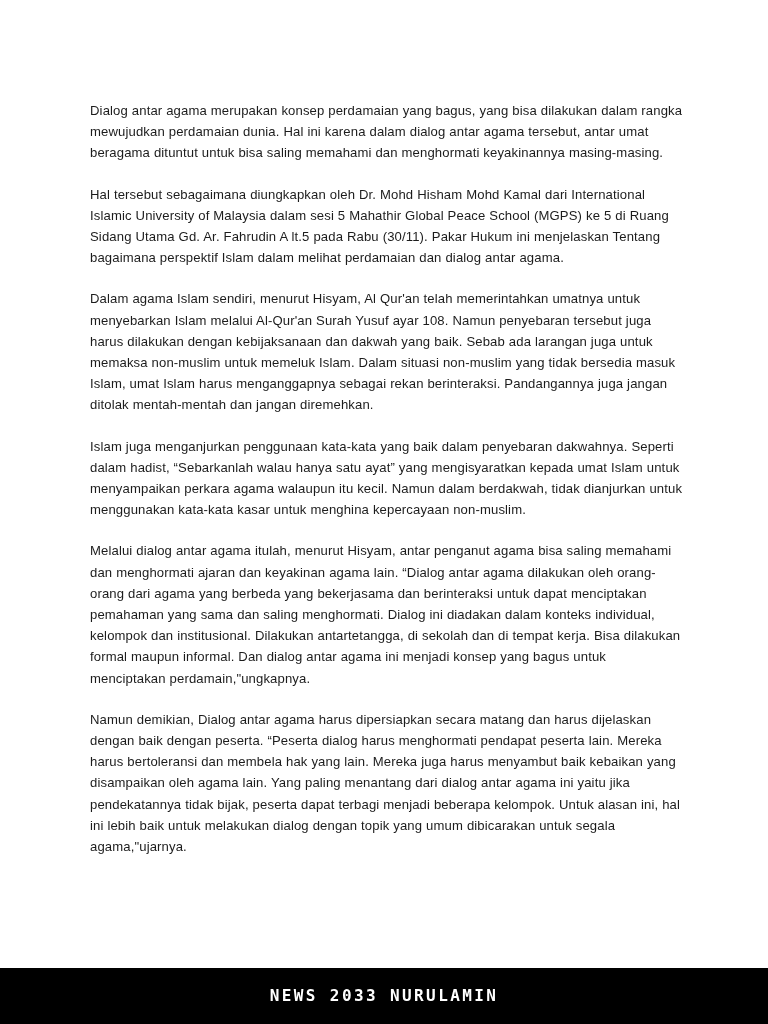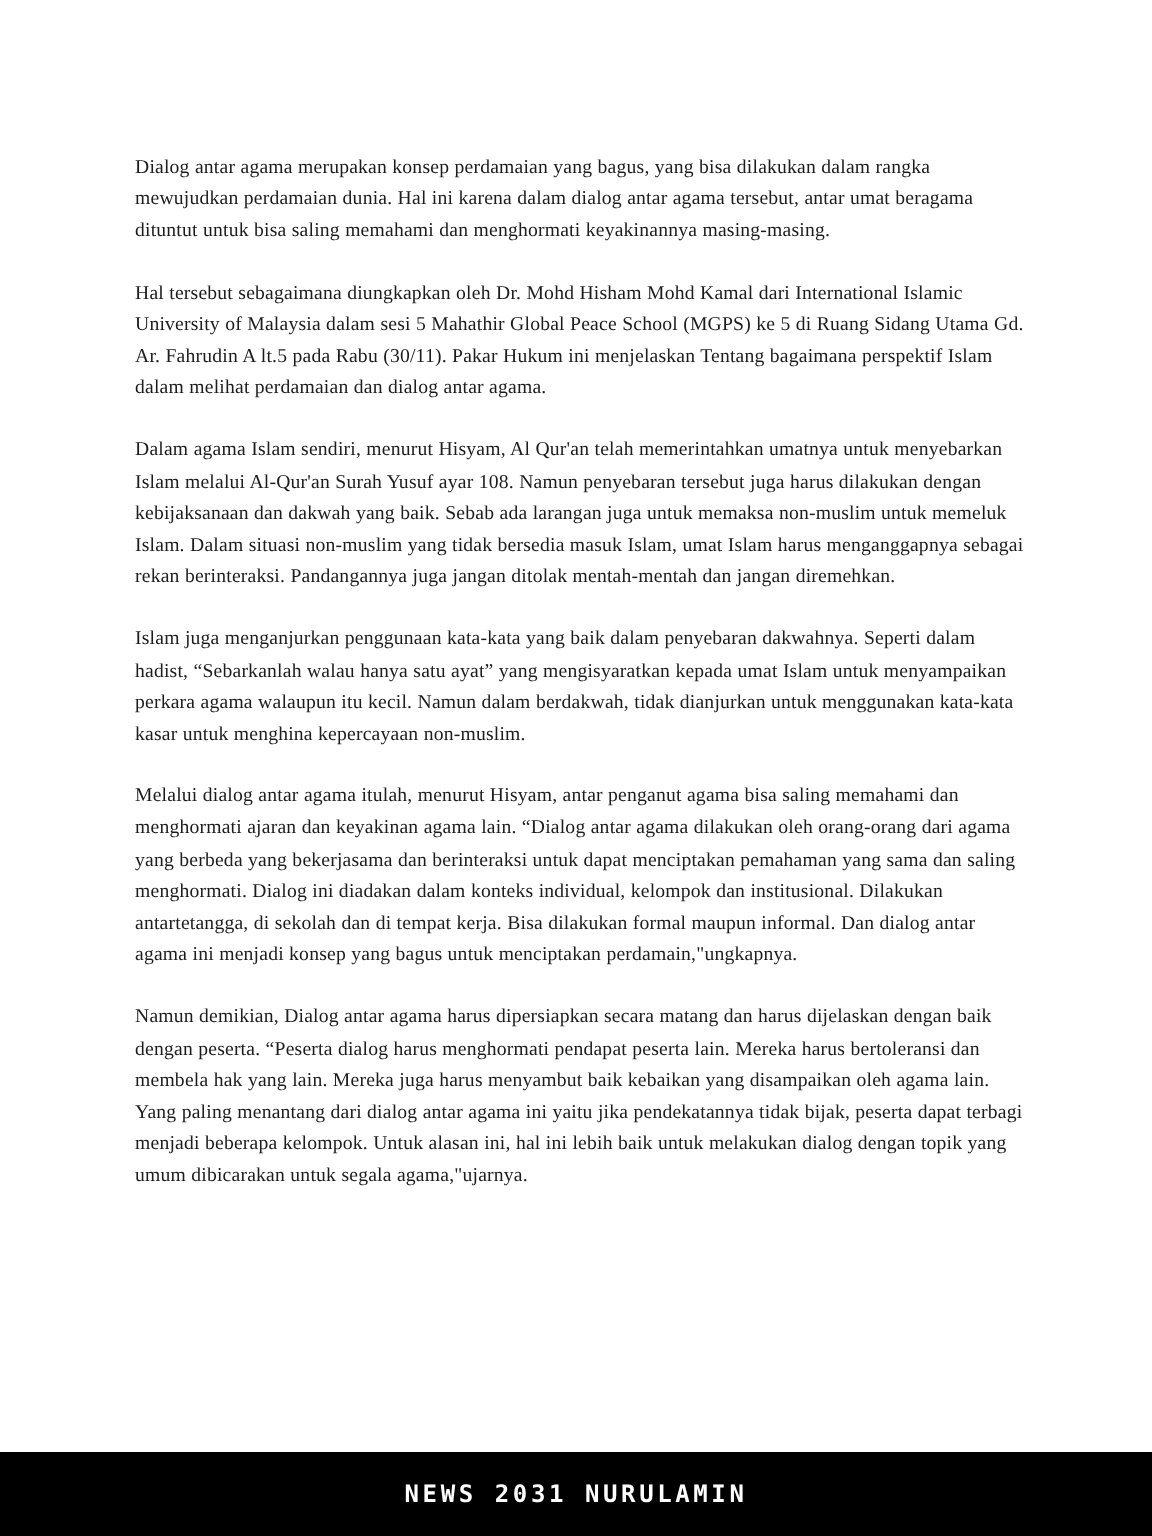--- a/index.html
+++ b/index.html
@@ -26,21 +26,21 @@
   }
 
   #article-body {
     position: absolute;
     left: 90px;
     top: 100px;
     width: 594px;
   }
 
   .article-paragraph {
-    font-family: Liberation Serif, serif;
+    font-family: Liberation Sans, sans-serif;
     font-size: 13.1px;
     line-height: 21.2px;
     color: #1c1c1c;
     margin: 0 0 20px 0;
     text-align: left;
     letter-spacing: 0.01em;
     word-spacing: 0.01em;
     -webkit-font-smoothing: antialiased;
   }
 
@@ -78,16 +78,16 @@
   <div id="article-body">
     <p class="article-paragraph">Dialog antar agama merupakan konsep perdamaian yang bagus, yang bisa dilakukan dalam rangka mewujudkan perdamaian dunia. Hal ini karena dalam dialog antar agama tersebut, antar umat beragama dituntut untuk bisa saling memahami dan menghormati keyakinannya masing-masing.</p>
     <p class="article-paragraph">Hal tersebut sebagaimana diungkapkan oleh Dr. Mohd Hisham Mohd Kamal dari International Islamic University of Malaysia dalam sesi 5 Mahathir Global Peace School (MGPS) ke 5 di Ruang Sidang Utama Gd. Ar. Fahrudin A lt.5 pada Rabu (30/11). Pakar Hukum ini menjelaskan Tentang bagaimana perspektif Islam dalam melihat perdamaian dan dialog antar agama.</p>
     <p class="article-paragraph">Dalam agama Islam sendiri, menurut Hisyam, Al Qur'an telah memerintahkan umatnya untuk menyebarkan Islam melalui Al-Qur'an Surah Yusuf ayar 108. Namun penyebaran tersebut juga harus dilakukan dengan kebijaksanaan dan dakwah yang baik. Sebab ada larangan juga untuk memaksa non-muslim untuk memeluk Islam. Dalam situasi non-muslim yang tidak bersedia masuk Islam, umat Islam harus menganggapnya sebagai rekan berinteraksi. Pandangannya juga jangan ditolak mentah-mentah dan jangan diremehkan.</p>
     <p class="article-paragraph">Islam juga menganjurkan penggunaan kata-kata yang baik dalam penyebaran dakwahnya. Seperti dalam hadist, “Sebarkanlah walau hanya satu ayat” yang mengisyaratkan kepada umat Islam untuk menyampaikan perkara agama walaupun itu kecil. Namun dalam berdakwah, tidak dianjurkan untuk menggunakan kata-kata kasar untuk menghina kepercayaan non-muslim.</p>
     <p class="article-paragraph">Melalui dialog antar agama itulah, menurut Hisyam, antar penganut agama bisa saling memahami dan menghormati ajaran dan keyakinan agama lain. “Dialog antar agama dilakukan oleh orang-orang dari agama yang berbeda yang bekerjasama dan berinteraksi untuk dapat menciptakan pemahaman yang sama dan saling menghormati. Dialog ini diadakan dalam konteks individual, kelompok dan institusional. Dilakukan antartetangga, di sekolah dan di tempat kerja. Bisa dilakukan formal maupun informal. Dan dialog antar agama ini menjadi konsep yang bagus untuk menciptakan perdamain,"ungkapnya.</p>
     <p class="article-paragraph">Namun demikian, Dialog antar agama harus dipersiapkan secara matang dan harus dijelaskan dengan baik dengan peserta. “Peserta dialog harus menghormati pendapat peserta lain. Mereka harus bertoleransi dan membela hak yang lain. Mereka juga harus menyambut baik kebaikan yang disampaikan oleh agama lain. Yang paling menantang dari dialog antar agama ini yaitu jika pendekatannya tidak bijak, peserta dapat terbagi menjadi beberapa kelompok. Untuk alasan ini, hal ini lebih baik untuk melakukan dialog dengan topik yang umum dibicarakan untuk segala agama,"ujarnya.</p>
   </div>
 
   <div id="footer-bar">
-    <span id="footer-label">NEWS 2031 NURULAMIN</span>
+    <span id="footer-label">NEWS 2033 NURULAMIN</span>
   </div>
 
 </div>
 
 </body></html>

